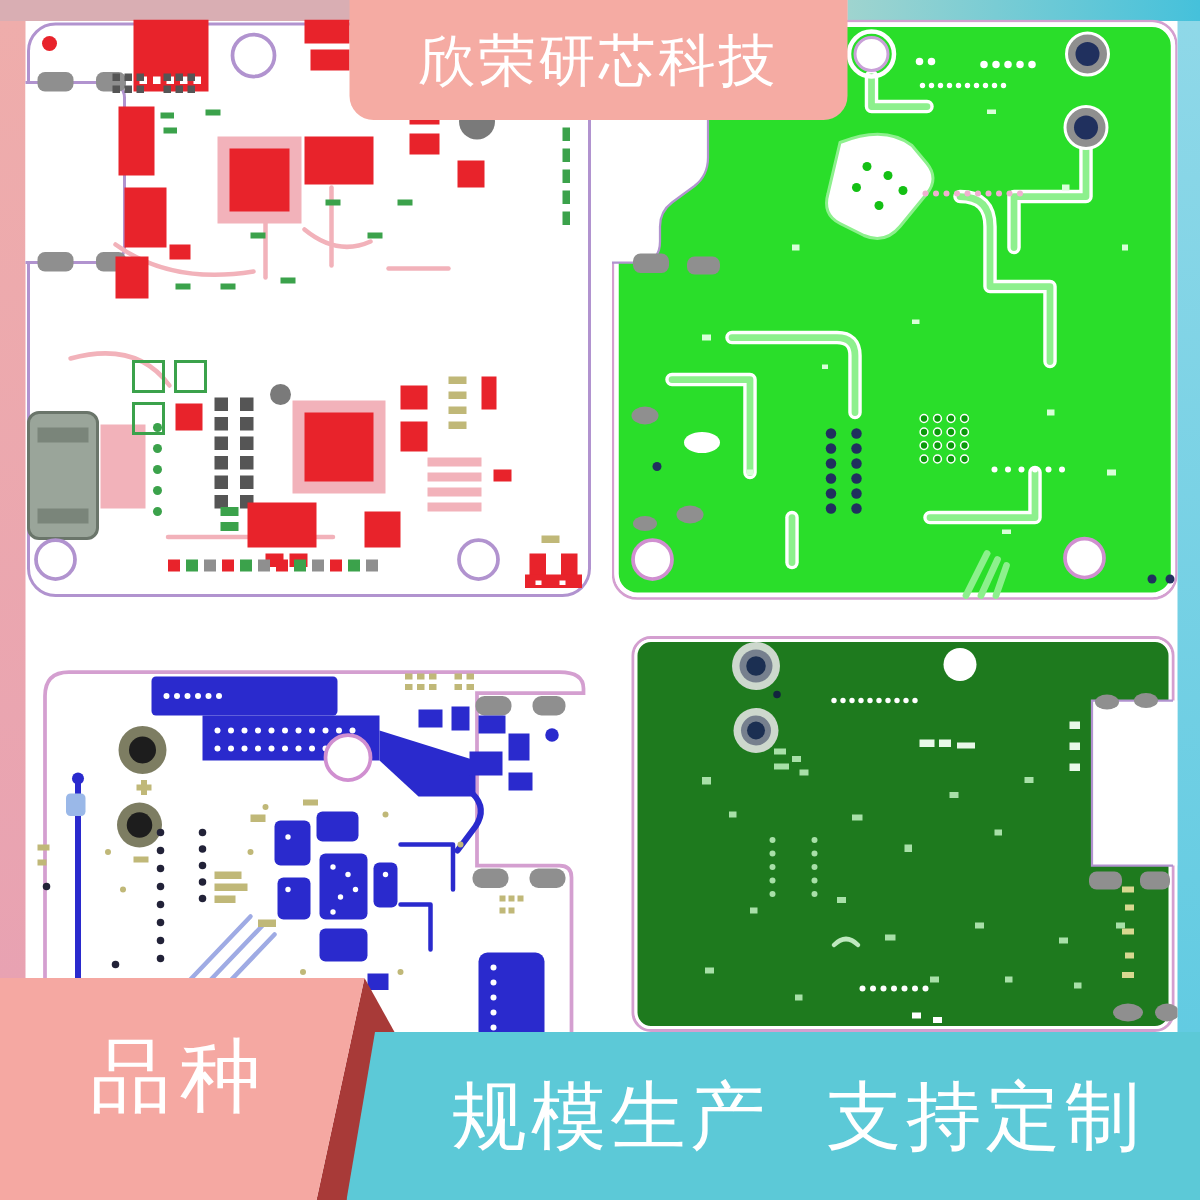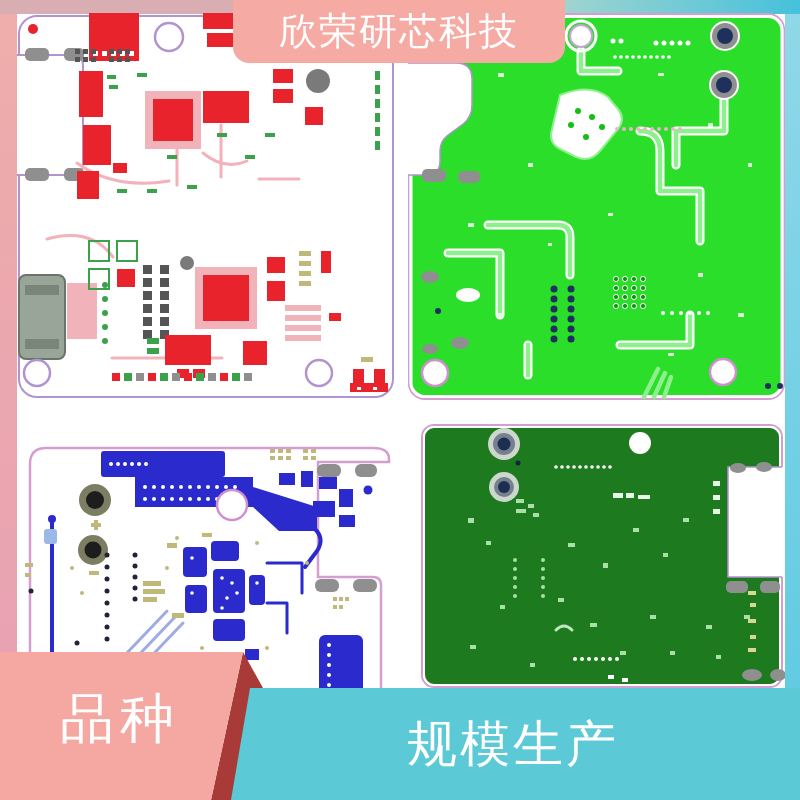--- a/index.html
+++ b/index.html
@@ -24,21 +24,21 @@
   .fold-svg{left:200px;top:652px;z-index:2;}
   .teal-banner{left:12px;top:688px;width:800px;height:112px;z-index:3;background:var(--banner-teal);
       clip-path:polygon(238px 0,800px 0,800px 112px,219px 112px);
       display:flex;align-items:center;justify-content:center;padding-left:240px;box-sizing:border-box;}
   .teal-banner span{color:var(--text-white);font-size:50px;letter-spacing:3px;white-space:nowrap;}
   .teal-gap{display:inline-block;width:38px;}
   .pink-ribbon{left:0;top:652px;width:250px;height:148px;z-index:4;background:var(--ribbon-pink);
       clip-path:polygon(0 0,243px 0,211px 148px,0 148px);}
   .pink-ribbon .lines{width:240px;height:132px;display:flex;flex-direction:column;align-items:center;justify-content:center;}
   .pink-ribbon span{color:var(--text-white);font-size:54px;line-height:74px;letter-spacing:6px;white-space:nowrap;}
-  .top-banner{left:233px;top:0;width:332px;height:63px;z-index:5;background:var(--banner-pink);
+  .top-banner{left:233px;top:0;width:332px;height:80px;z-index:5;background:var(--banner-pink);
       border-radius:0 0 16px 16px;display:flex;align-items:center;justify-content:center;}
   .top-banner span{color:var(--text-white);font-size:38px;letter-spacing:2px;white-space:nowrap;}
   
   .fW{fill:#fff}.fR{fill:var(--pcb-red)}.fP{fill:var(--pcb-red-light)}.fG{fill:var(--pcb-silk-green)}
   .fK{fill:var(--silk-khaki)}.fGy{fill:var(--pad-gray)}.fNv{fill:var(--via-navy)}.fB{fill:var(--pcb-blue)}
   .fBGr{fill:var(--pcb-bright-green)}.fSp{fill:var(--pcb-speckle-green)}.fDk{fill:#555}
   .sPu{stroke:var(--outline-purple)}.sPk{stroke:var(--outline-pink)}.nf{fill:none}
   .tr{fill:none;stroke-linecap:round;stroke-linejoin:round}
   .tw{stroke:#fff}.tg{stroke:var(--pcb-trace-green)}.tp{stroke:var(--pcb-red-light)}
   .tb{stroke:var(--pcb-blue)}.tlb{stroke:var(--pcb-blue-light)}.tsg{stroke:var(--pcb-silk-green)}
@@ -609,20 +609,21 @@
       <ellipse cx="370" cy="252" rx="8" ry="6" class="fGy"></ellipse>
   </svg>
 
   <svg class="abs fold-svg" width="70" height="148" viewBox="0 0 70 148">
     <polygon points="43,0 63,36 33,148 11,148" fill="var(--ribbon-fold)"></polygon>
   </svg>
 
   <div class="abs teal-banner">
     <span>规模生产</span>
     <span class="teal-gap"></span>
+    <span>支持定制</span>
   </div>
 
   <div class="abs pink-ribbon">
     <div class="lines">
       <span>品种</span>
     </div>
   </div>
 
   <div class="abs top-banner">
     <span>欣荣研芯科技</span>

